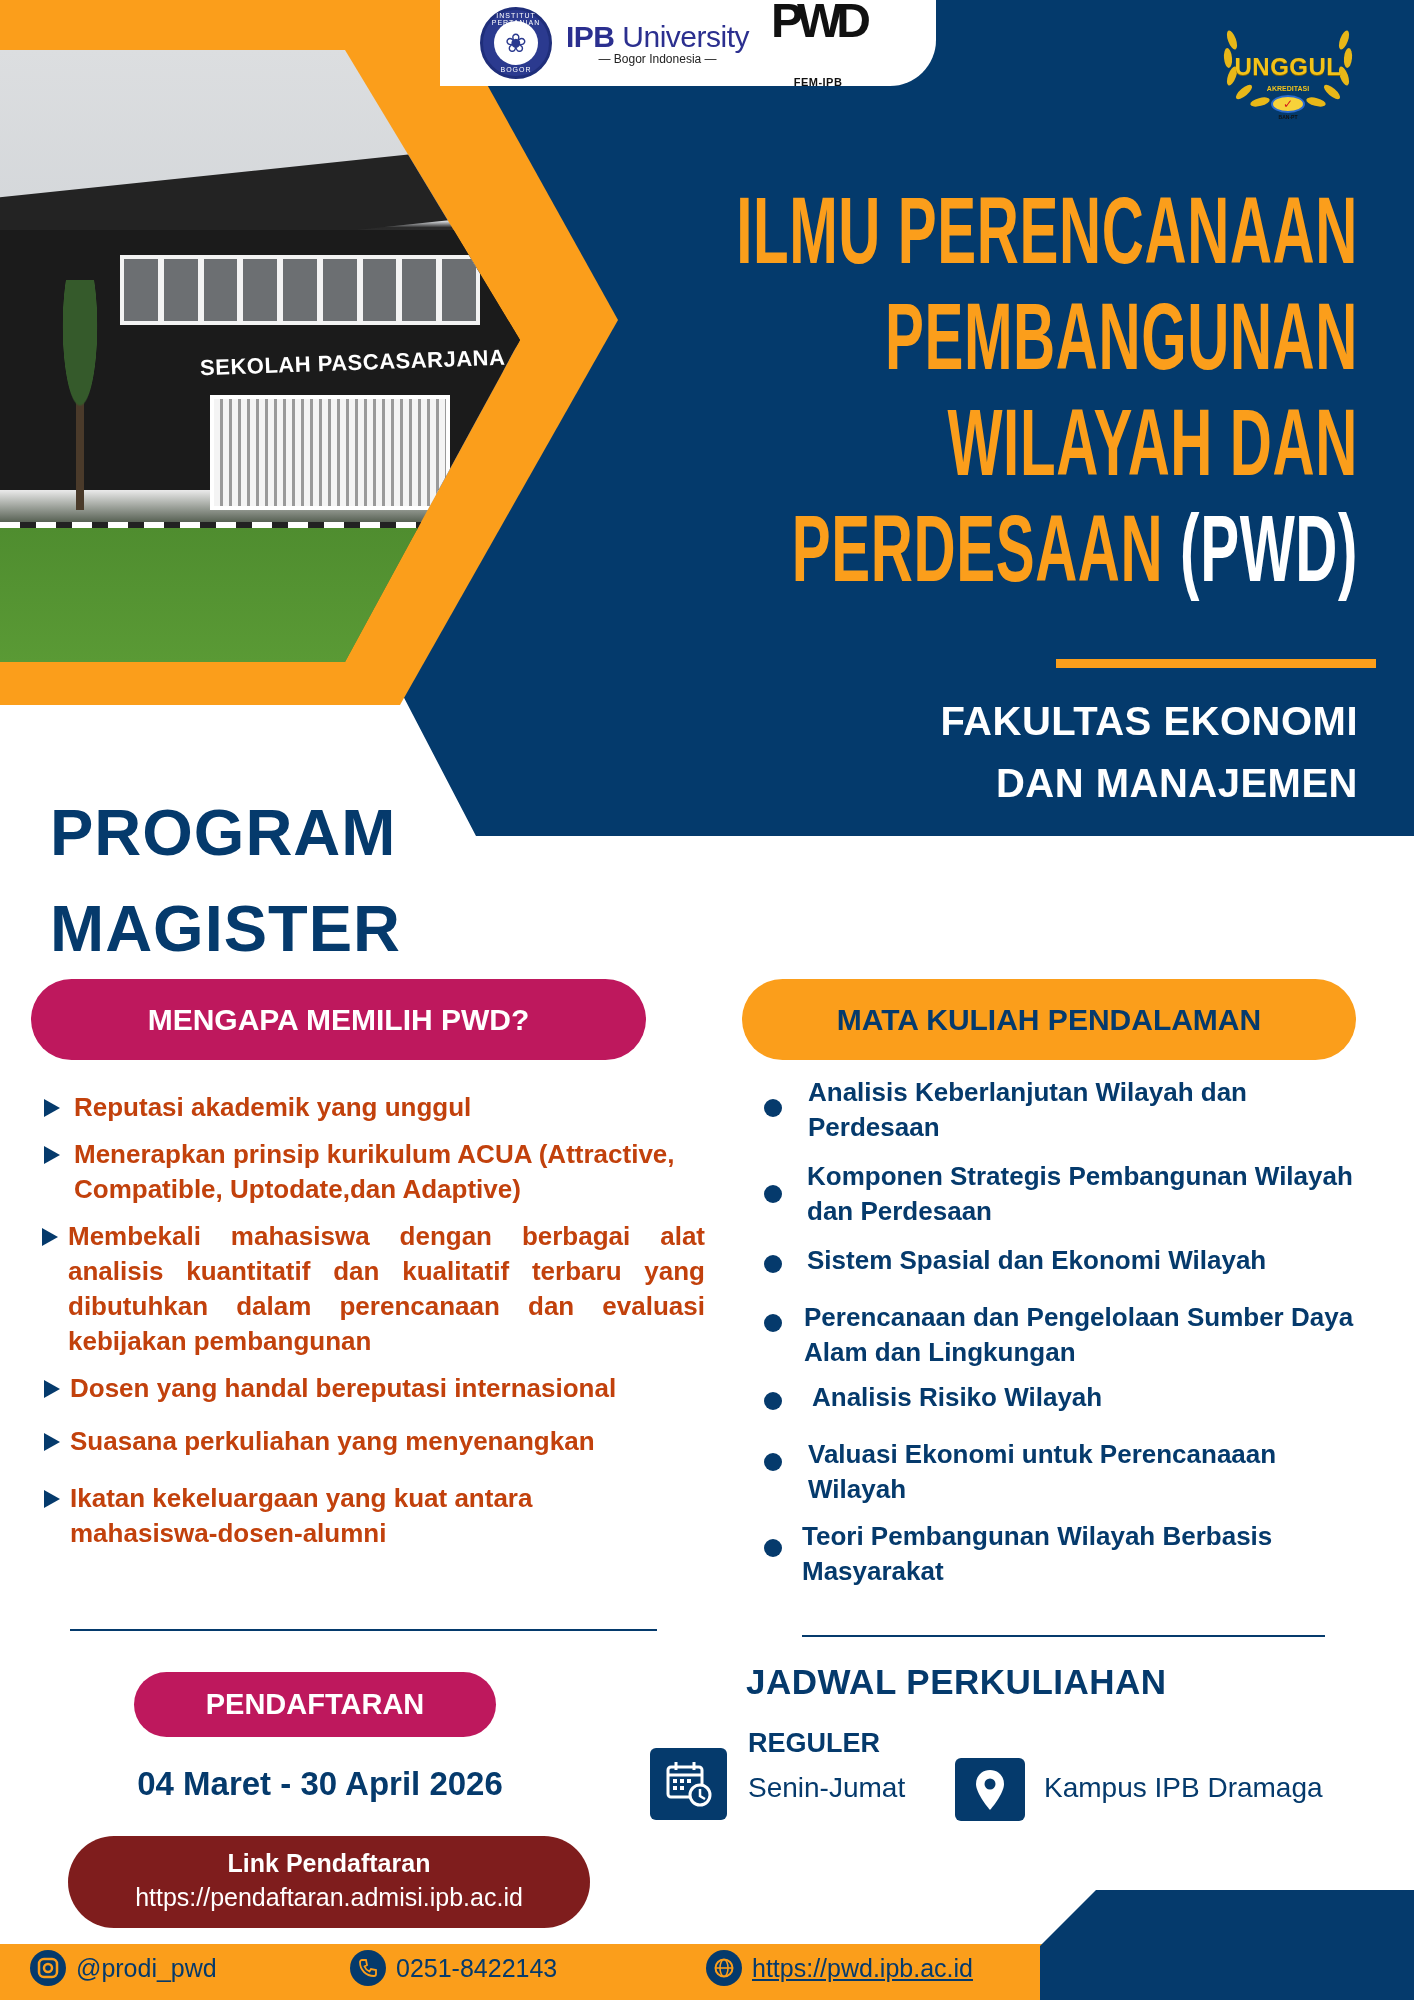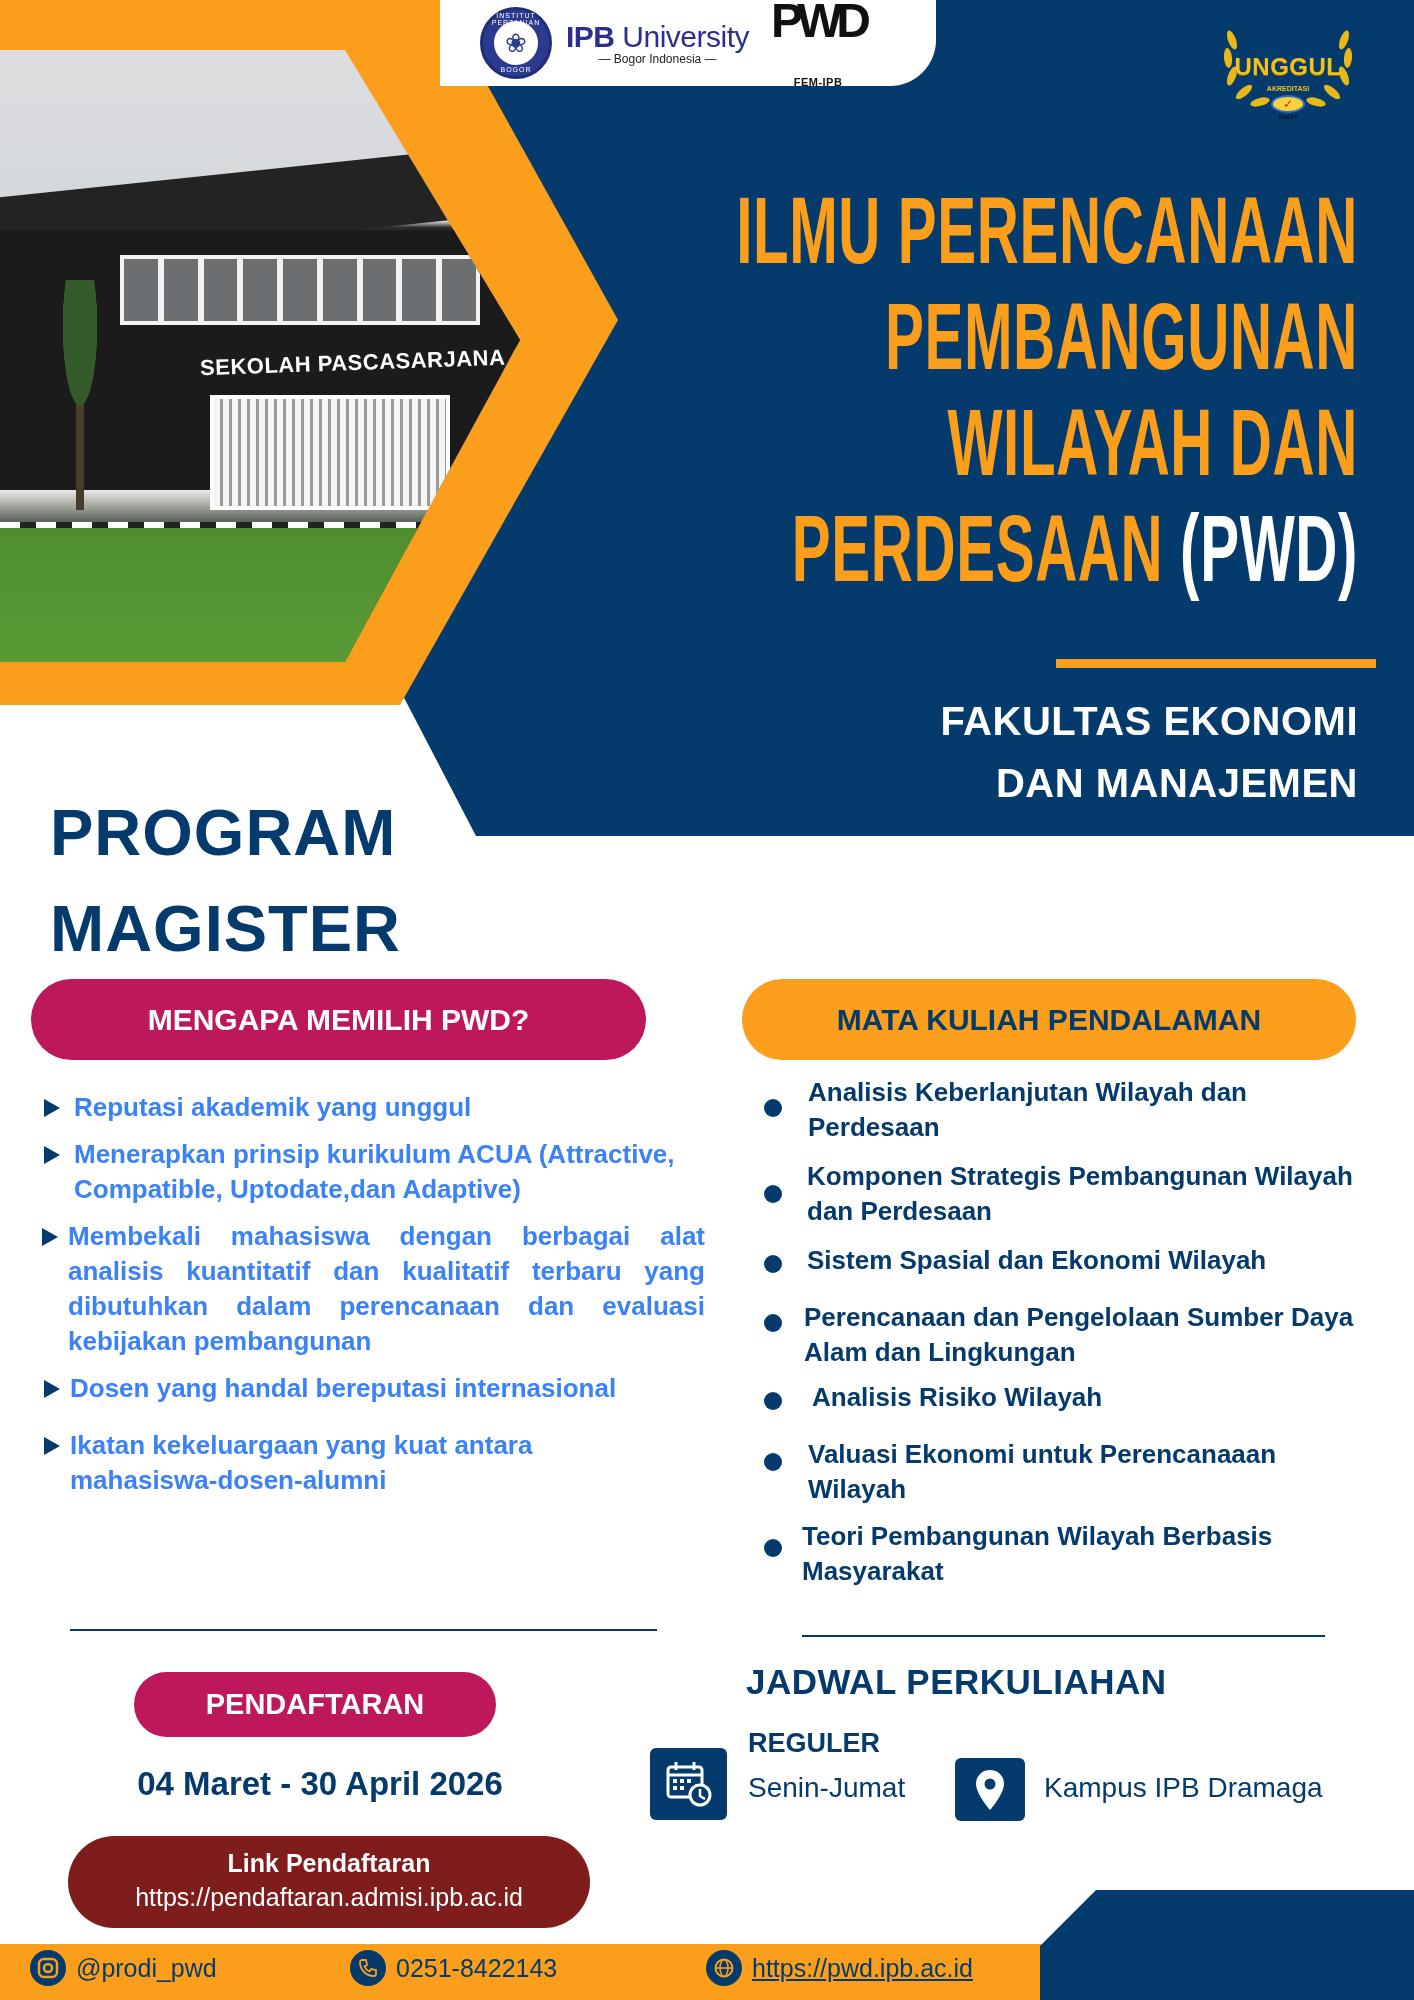--- a/index.html
+++ b/index.html
@@ -70,21 +70,21 @@
   
   .program { position:absolute; left: 50px; top: 785px; font: bold 65px "Liberation Sans", sans-serif; color:#053a6c; line-height: 96px; letter-spacing: 1px; }
 
   
   .pill { position:absolute; border-radius: 42px; display:flex; align-items:center; justify-content:center; font: bold 30px "Liberation Sans", sans-serif; }
   .pill.navy { background:#be185d; color:#ffffff; }
   .pill.orange { background:#fb9e1b; color:#053a6c; }
 
   
   .why-list { position:absolute; left: 40px; top: 1090px; width: 665px; }
-  .why-item { position:relative; padding-left: 34px; font: bold 26px "Liberation Sans", sans-serif; color:#3b82f6; line-height: 35px; }
+  .why-item { position:relative; padding-left: 34px; font: bold 26px "Liberation Sans", sans-serif; color:#c2410c; line-height: 35px; }
   .why-item .tri { position:absolute; left: 4px; top: 9px; width:0; height:0; border-top: 9px solid transparent; border-bottom: 9px solid transparent; border-left: 16px solid #053a6c; }
   .why-item.justify { text-align: justify; text-align-last: left; padding-left: 28px; }
 
   .course-list { position:absolute; left: 762px; top: 1075px; width: 600px; }
   .course-item { position:relative; padding-left: 46px; font: bold 26px "Liberation Sans", sans-serif; color:#053a6c; line-height: 35px; }
   .course-item .dot { position:absolute; left: 2px; width: 18px; height: 18px; border-radius: 50%; background:#053a6c; }
 
   .rule { position:absolute; height: 2px; background:#053a6c; }
 
   
@@ -200,20 +200,24 @@
     <span>Menerapkan prinsip kurikulum ACUA (Attractive, Compatible, Uptodate,dan Adaptive)</span>
   </div>
   <div class="why-item justify" style="margin-top:12px;">
     <span class="tri" style="left:2px;"></span>
     <span>Membekali mahasiswa dengan berbagai alat analisis kuantitatif dan kualitatif terbaru yang dibutuhkan dalam perencanaan dan evaluasi kebijakan pembangunan</span>
   </div>
   <div class="why-item" style="margin-top:12px; padding-left:30px;">
     <span class="tri"></span>
     <span>Dosen yang handal bereputasi internasional</span>
   </div>
+  <div class="why-item" style="margin-top:18px; padding-left:30px;">
+    <span class="tri"></span>
+    <span>Suasana perkuliahan yang menyenangkan</span>
+  </div>
   <div class="why-item" style="margin-top:22px; padding-left:30px; width:560px;">
     <span class="tri"></span>
     <span>Ikatan kekeluargaan yang kuat antara mahasiswa-dosen-alumni</span>
   </div>
 </div>
 
 <div class="pill orange" style="left:742px; top:979px; width:614px; height:81px;">MATA KULIAH PENDALAMAN</div>
 
 <div class="course-list">
   <div class="course-item" style="padding-left:46px;">

